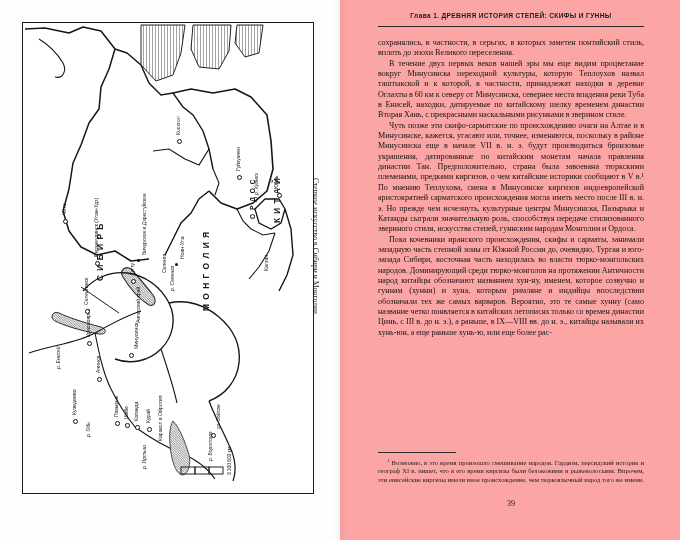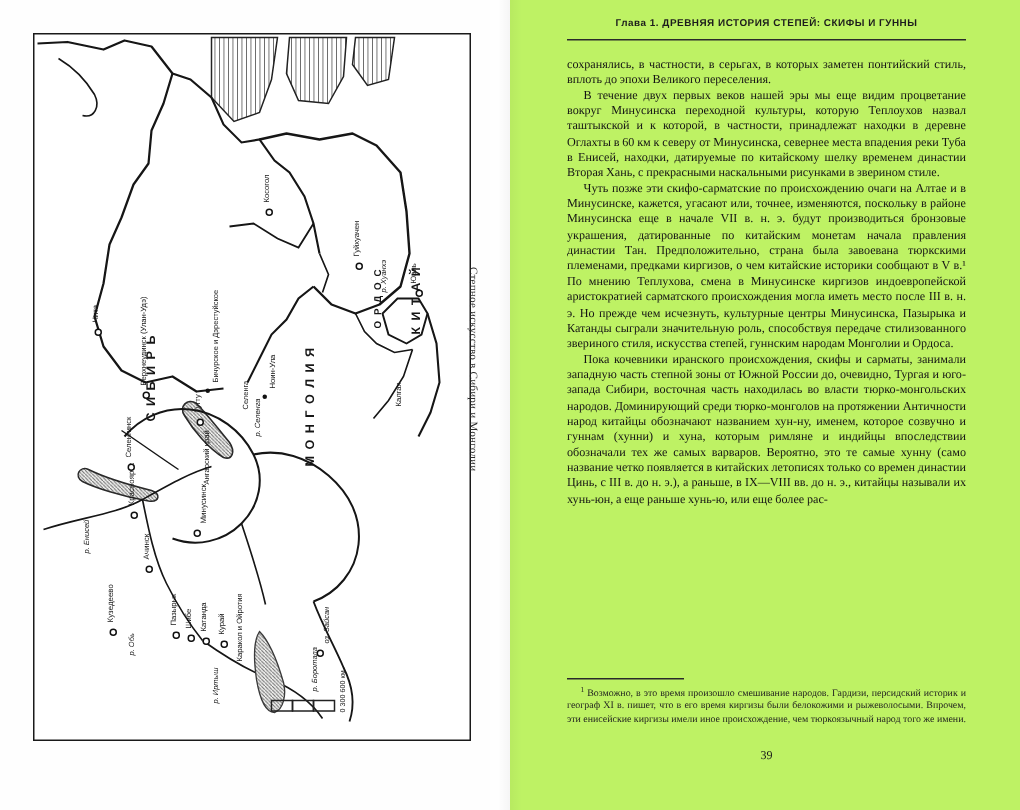--- a/index.html
+++ b/index.html
@@ -26,21 +26,21 @@
   .mlabel{position:absolute;white-space:nowrap;font-family:"Liberation Sans",sans-serif;
           color:#161616;transform-origin:0 0;}
   .rot{transform:rotate(-90deg);}
   .big{font-weight:700;letter-spacing:1px;}
 
   .dot{position:absolute;width:3.4px;height:3.4px;border:1px solid #111;border-radius:50%;background:#fff;}
   .dotf{position:absolute;width:3.4px;height:3.4px;border-radius:50%;background:#111;}
   .dots{position:absolute;width:2.6px;height:2.6px;border:.9px solid #111;border-radius:50%;background:#fff;}
 
   
-  .right-page{position:absolute;left:340px;top:0;width:340px;height:540px;background:#bef264;}
+  .right-page{position:absolute;left:340px;top:0;width:340px;height:540px;background:#fca5a5;}
   .running-head{position:absolute;left:42px;top:12px;width:258px;text-align:center;
       font-family:"Liberation Sans",sans-serif;font-size:6.6px;font-weight:700;
       letter-spacing:.35px;color:#1c1c1c;}
   .hrule{position:absolute;left:38px;top:26px;width:266px;border-top:1px solid #2a2a2a;}
 
   .col{position:absolute;left:38px;top:38px;width:266px;}
   .col p{margin:0;font-size:8.1px;line-height:10.35px;text-align:justify;
          text-indent:11px;color:#141414;font-family:"Liberation Serif",serif;
          hyphens:auto;-webkit-hyphens:auto;word-spacing:-0.2px;}
   .col p.noind{text-indent:0;}

